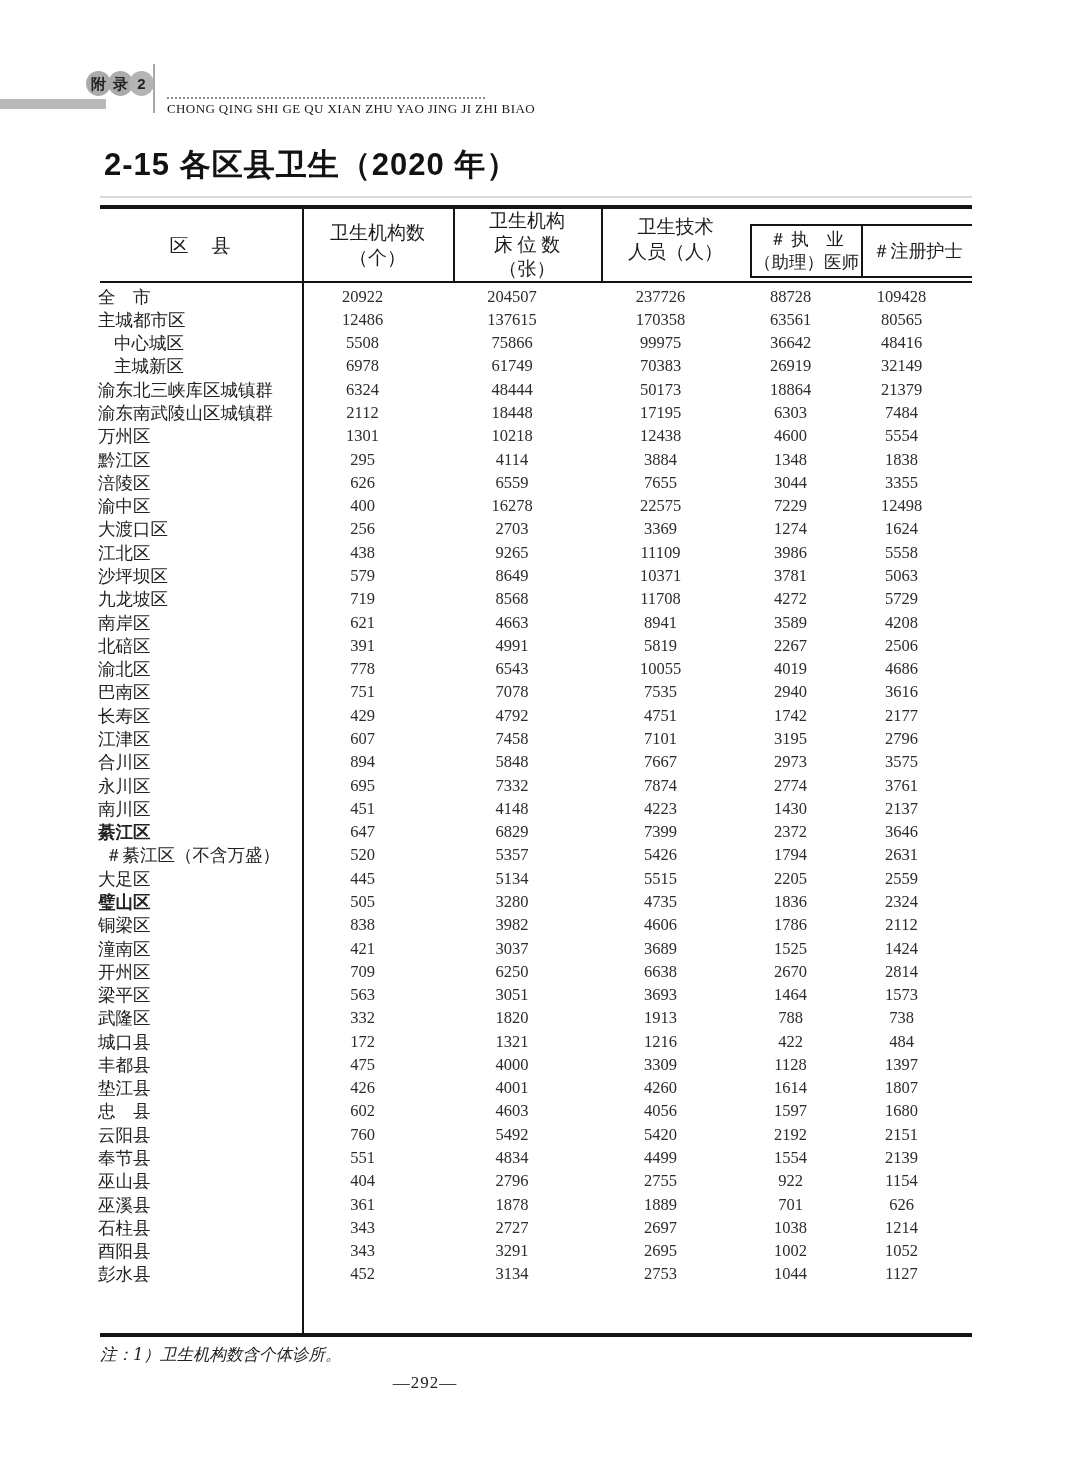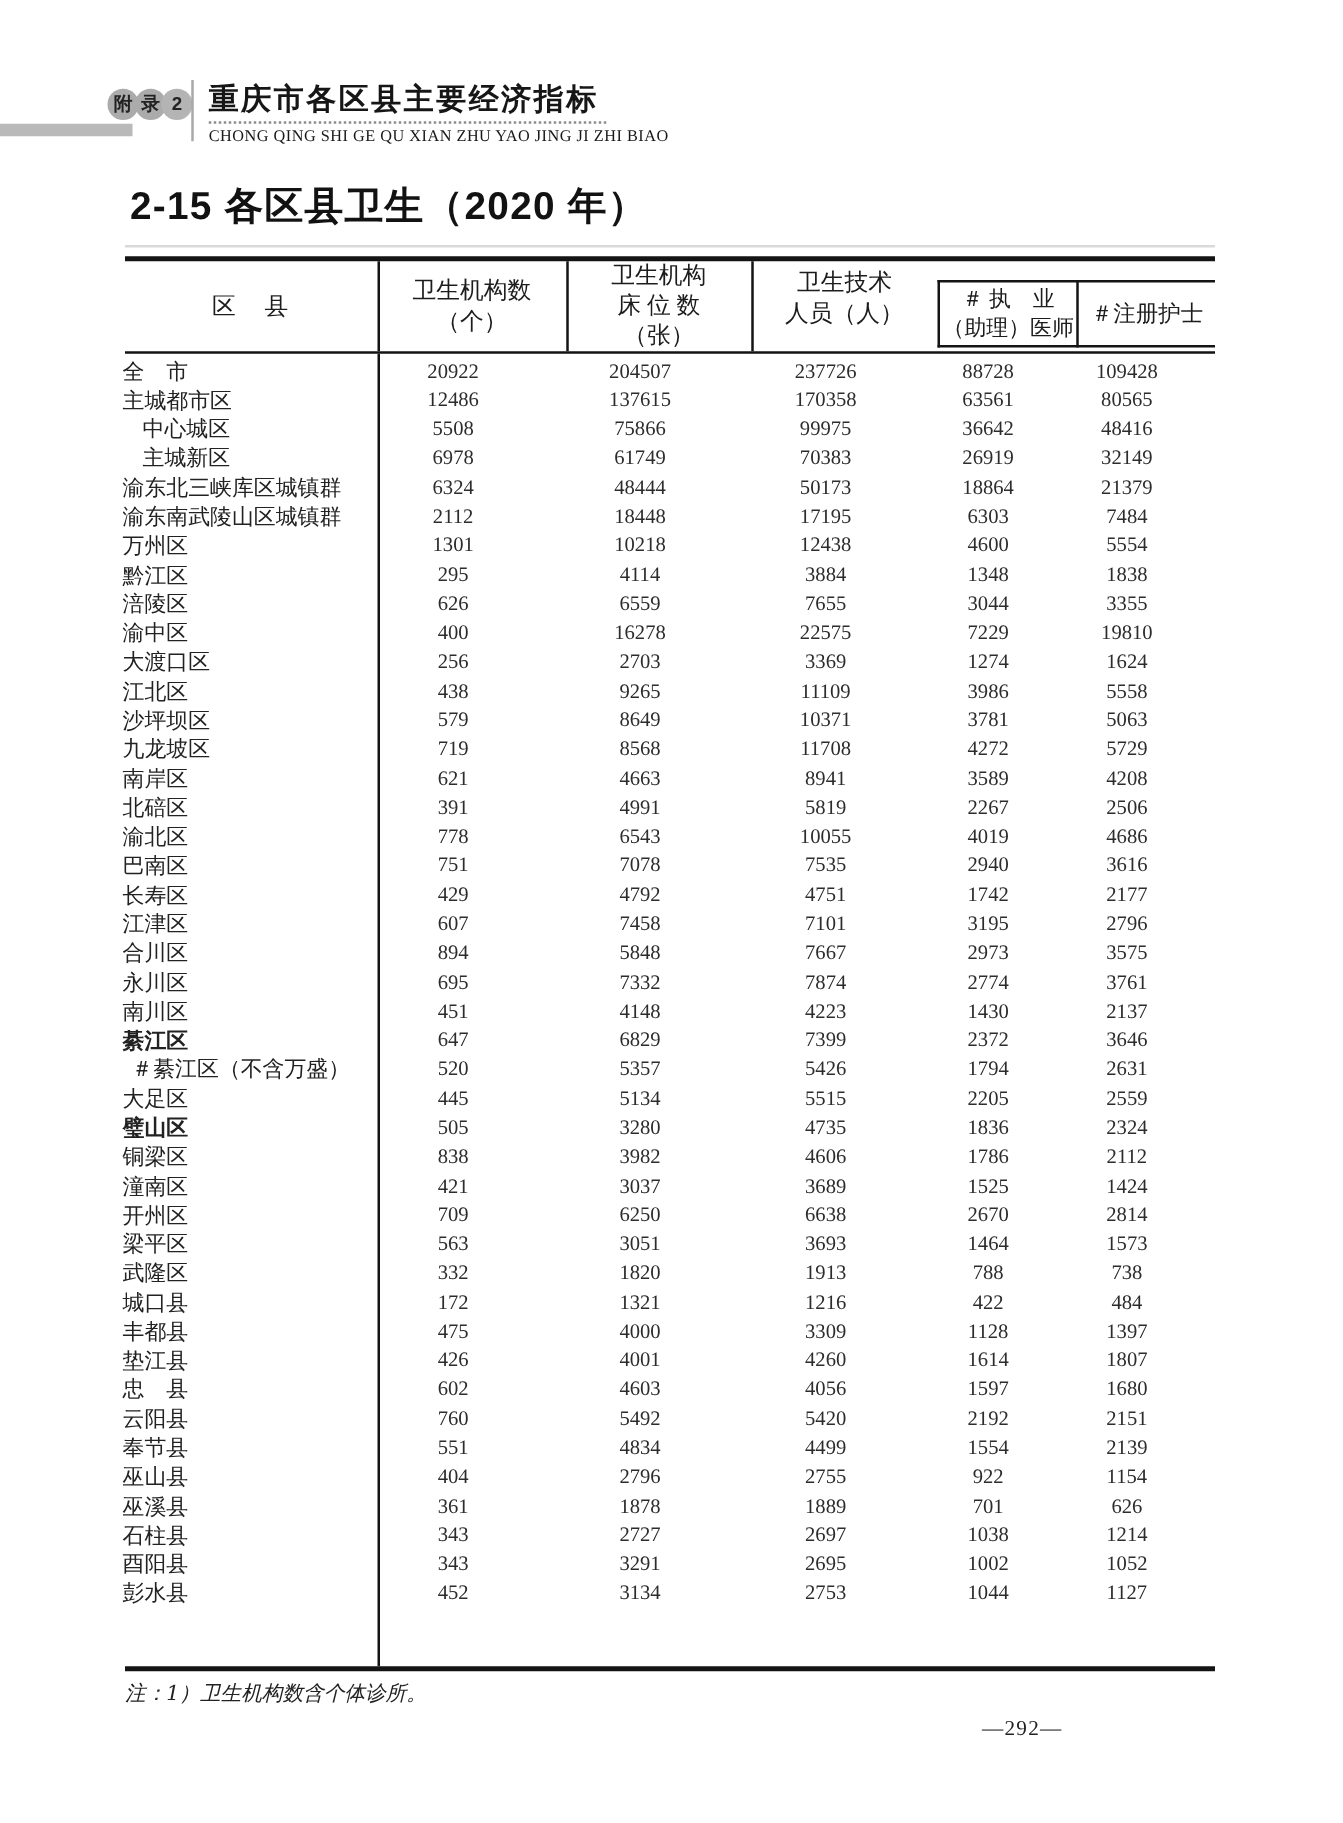--- a/index.html
+++ b/index.html
@@ -50,34 +50,33 @@
   
   .tbody{position:absolute;left:85px;top:285px;width:872px;}
   .trow{display:flex;height:23.29px;align-items:center;}
   .cell{overflow:visible;white-space:nowrap;}
   .cell.name{width:202px;font-size:17.5px;color:#222;box-sizing:border-box;}
   .cell.num{text-align:center;font-size:16.5px;color:#2c2c2c;font-family:"Liberation Serif",serif;}
   .c0{width:151px;} .c1{width:148px;} .c2{width:149px;} .c3{width:111px;} .c4{width:111px;}
 
   
   .footnote{position:absolute;left:100px;top:1344px;font:italic 16.5px/22px "DejaVu Serif",serif;color:#222;}
-  .page-number{position:absolute;left:0;top:1372px;width:850px;text-align:right;
+  .page-number{position:absolute;left:0;top:1372px;width:850px;text-align:center;
                font:17px/22px "Liberation Serif",serif;color:#222;letter-spacing:1px;}
 </style>
 </head>
 <body>
 
 <div class="page">
 
   <div class="appendix-bar"></div>
   <div class="badge b1">附</div>
   <div class="badge b2">录</div>
   <div class="badge b3">2</div>
   <div class="head-divider"></div>
-  <div class="head-title">重庆市各区县主要经济指标</div>
   <div class="head-dotted"></div>
   <div class="head-sub">CHONG QING SHI GE QU XIAN ZHU YAO JING JI ZHI BIAO</div>
 
   <div class="table-title">2-15  各区县卫生（2020 年）</div>
   <div class="title-rule"></div>
 
   <div class="tline t-top"></div>
   <div class="tline t-headsep"></div>
   <div class="tline t-bottom"></div>
   <div class="tline t-v t-v1"></div>
@@ -185,21 +184,21 @@
         <div class="cell num c2">7655</div>
         <div class="cell num c3">3044</div>
         <div class="cell num c4">3355</div>
       </div>
       <div class="trow">
         <div class="cell name" style="padding-left: 13px;">渝中区</div>
         <div class="cell num c0">400</div>
         <div class="cell num c1">16278</div>
         <div class="cell num c2">22575</div>
         <div class="cell num c3">7229</div>
-        <div class="cell num c4">19810</div>
+        <div class="cell num c4">12498</div>
       </div>
       <div class="trow">
         <div class="cell name" style="padding-left: 13px;">大渡口区</div>
         <div class="cell num c0">256</div>
         <div class="cell num c1">2703</div>
         <div class="cell num c2">3369</div>
         <div class="cell num c3">1274</div>
         <div class="cell num c4">1624</div>
       </div>
       <div class="trow">

